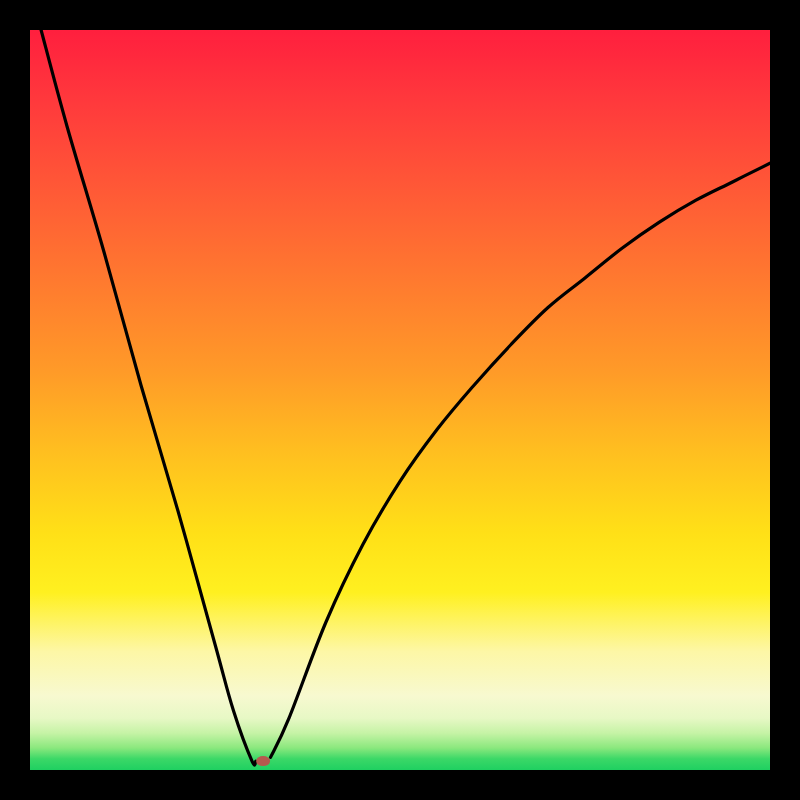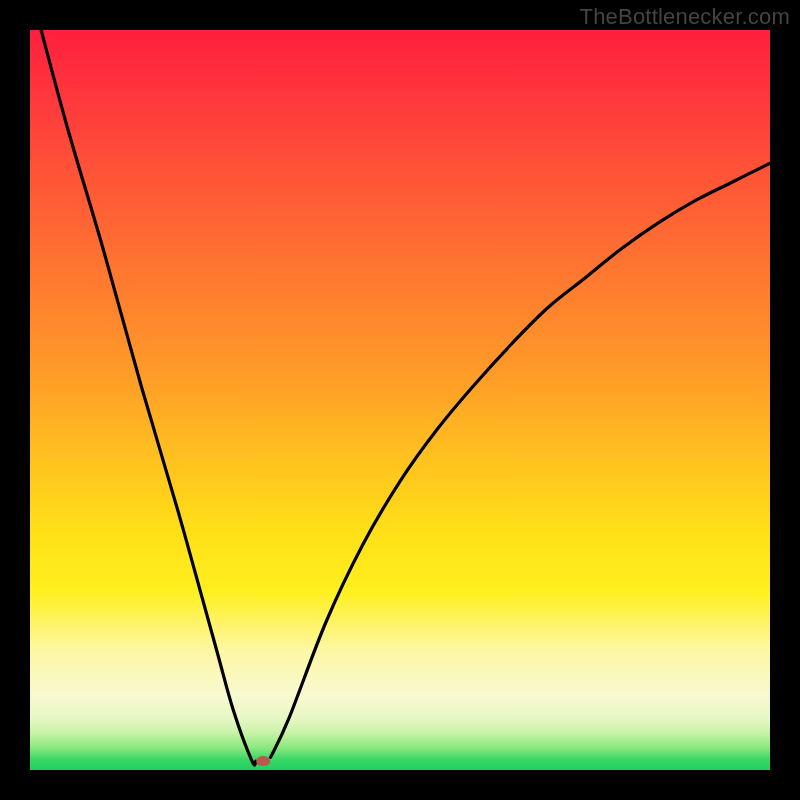--- a/index.html
+++ b/index.html
@@ -70,21 +70,20 @@
   }
   .marker {
     fill: #b65a4e;
     stroke: none;
   }
 </style>
 </head>
 <body>
 
 <div class="frame">
-  <div class="attribution">TheBottlenecker.com</div>
 
   <div class="plot">
     <div class="bg">
       <div class="bg-main"></div>
     </div>
 
     <svg class="curve" viewBox="0 0 740 740" preserveAspectRatio="none">
       <path id="left-branch-path" fill="none" stroke="#000" stroke-width="3.2" stroke-linecap="round" stroke-linejoin="round" d="M 11.10 0.00 C 15.76 17.32, 25.68 56.24, 37.00 96.20 C 48.32 136.16, 60.68 175.38, 74.00 222.00 C 87.32 268.62, 97.68 308.58, 111.00 355.20 C 124.32 401.82, 134.68 434.38, 148.00 481.00 C 161.32 527.62, 175.01 578.24, 185.00 614.20 C 194.99 650.16, 196.84 659.75, 203.50 680.80 C 210.16 701.85, 218.00 722.06, 222.00 731.12 C 226.00 740.18, 225.03 731.12, 225.70 731.12"></path>
       <path id="right-branch-path" fill="none" stroke="#000" stroke-width="3.2" stroke-linecap="round" stroke-linejoin="round" d="M 240.50 727.42 C 243.83 720.36, 249.01 712.58, 259.00 688.20 C 268.99 663.82, 282.68 623.30, 296.00 592.00 C 309.32 560.70, 319.68 539.61, 333.00 514.30 C 346.32 488.99, 356.68 472.05, 370.00 451.40 C 383.32 430.75, 393.68 416.92, 407.00 399.60 C 420.32 382.28, 430.68 370.52, 444.00 355.20 C 457.32 339.88, 467.68 328.49, 481.00 314.50 C 494.32 300.51, 504.68 289.49, 518.00 277.50 C 531.32 265.51, 541.68 258.56, 555.00 247.90 C 568.32 237.24, 578.68 228.29, 592.00 218.30 C 605.32 208.31, 615.68 201.06, 629.00 192.40 C 642.32 183.74, 652.68 177.53, 666.00 170.20 C 679.32 162.87, 689.68 158.36, 703.00 151.70 C 716.32 145.04, 733.34 136.53, 740.00 133.20"></path>
       <ellipse id="marker-dot" class="marker" rx="7" ry="5" cx="233.10" cy="731.12"></ellipse>

